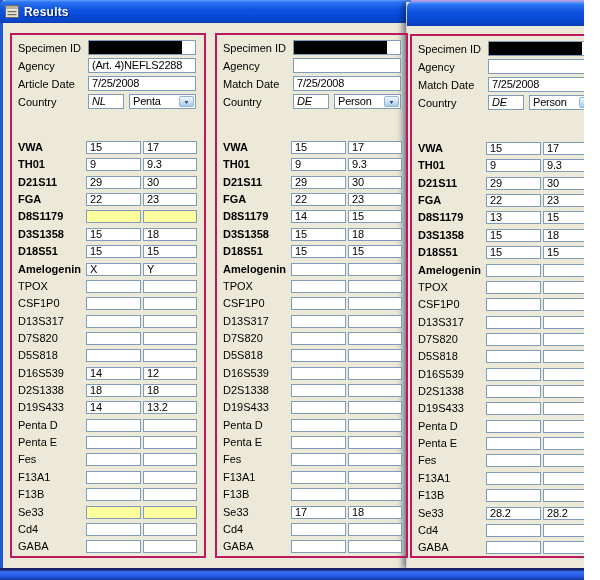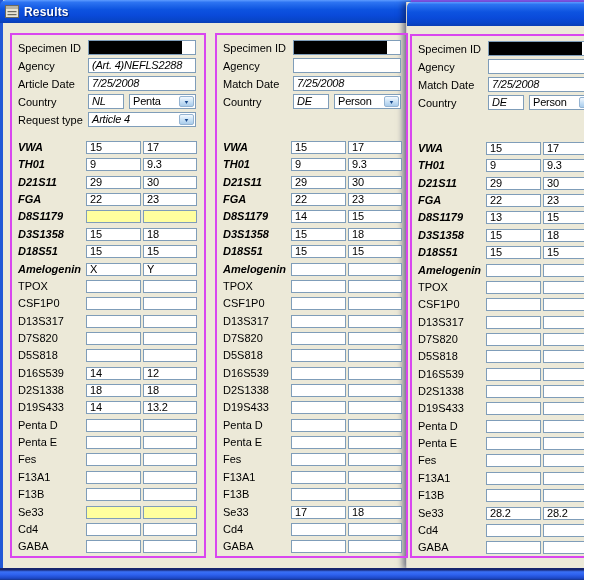--- a/index.html
+++ b/index.html
@@ -1,53 +1,53 @@
 <!DOCTYPE html>
 <html><head>
 <meta charset="utf-8">
 <style>
   html,body{margin:0;padding:0;background:#fff;}
-  #root{position:relative;width:584px;height:580px;overflow:hidden;background:#8b5cf6;
+  #root{position:relative;width:584px;height:580px;overflow:hidden;background:#c4b5fd;
         font-family:"Liberation Sans",sans-serif;font-size:11px;color:#000;}
 
   
   .win1{position:absolute;left:0;top:0;width:411px;height:580px;background:#ECE9D8;
         border-left:3px solid #2257D6;box-sizing:border-box;}
   .titlebar{position:absolute;left:0;top:0;height:23px;display:flex;align-items:center;
         background:linear-gradient(180deg,#5E9CFF 0%,#2D74F2 10%,#0D53E0 42%,#0A4ADA 66%,#0845C8 88%,#0A3EB4 100%);
         border-top-left-radius:6px;}
   .tb1{left:-3px;width:411px;}
   .win2{position:absolute;left:406px;top:2px;width:198px;height:566px;background:#ECE9D8;
         box-shadow:-3px 1px 6px rgba(8,16,60,0.55);border-left:1px solid #D4D0C8;box-sizing:border-box;}
   .tb2{left:0;right:0;width:198px;height:24px;border-top-left-radius:5px;}
   .wicon{width:14px;height:13px;margin-left:5px;flex:0 0 auto;}
   .wtitle{color:#fff;font-weight:bold;font-size:12px;margin-left:5px;
         text-shadow:1px 1px 1px rgba(0,10,50,.65);letter-spacing:.2px;}
   .bottomstrip{position:absolute;left:0;top:568px;width:600px;height:12px;
         background:linear-gradient(180deg,#16246E 0%,#16246E 14%,#3A70F5 32%,#2E62EE 55%,#1D48C8 85%,#16348C 100%);}
 
   
-  .panel{position:absolute;border:2px solid #d946ef;box-sizing:border-box;}
+  .panel{position:absolute;border:2px solid #be185d;box-sizing:border-box;}
   #panel-0{left:10px;top:33px;width:196px;height:525px;}
   #panel-1{left:215px;top:33px;width:193px;height:525px;}
   #panel-2{left:410px;top:34px;width:196px;height:524px;}
 
   .hdr{position:absolute;left:0;top:4px;right:0;}
   .hrow{position:relative;height:18px;}
   .markers{position:absolute;left:0;top:104px;right:0;}
   .mrow{position:relative;height:17.37px;}
 
   .lbl{position:absolute;left:6px;top:0;line-height:18px;white-space:nowrap;}
   .mrow .lbl{line-height:17.37px;}
-  .lbl.b{font-weight:bold;font-style:italic;}
+  .lbl.b{font-weight:bold;}
 
   .fld{position:absolute;background:#fff;border:1px solid #7F9DB9;box-sizing:border-box;overflow:hidden;}
   .hrow .fld{top:1px;height:15px;}
   .mrow .fld{top:2px;height:13px;}
-  .fld.wide{left:76px;width:108px;font-style:italic;}
+  .fld.wide{left:76px;width:108px;}
   .fld.code{left:76px;width:36px;font-style:italic;}
   .fld.cdrop{left:117px;width:67px;}
   .fld.m1{left:74px;width:55px;}
   .fld.m2{left:131px;width:54px;}
   .fld.hl{background:#FFFF9E;}
 
   .val{display:block;padding-left:3px;line-height:13px;white-space:nowrap;overflow:hidden;letter-spacing:-0.2px;}
   .mrow .val{line-height:11px;}
 
   .redact{position:absolute;left:0;top:0;bottom:0;width:88%;background:#000;}
@@ -103,29 +103,20 @@
           <div class="fld code">
             <span class="val">NL</span>
           </div>
           <div class="fld cdrop">
             <span class="val">Penta</span>
             <span class="dbtn">
               <span class="chev">▼</span>
             </span>
           </div>
         </div>
-        <div class="hrow">
-          <span class="lbl">Request type</span>
-          <div class="fld wide">
-            <span class="val">Article 4</span>
-            <span class="dbtn">
-              <span class="chev">▼</span>
-            </span>
-          </div>
-        </div>
       </div>
       <div class="markers">
         <div class="mrow">
           <span class="lbl b">VWA</span>
           <div class="fld m1">
             <span class="val">15</span>
           </div>
           <div class="fld m2">
             <span class="val">17</span>
           </div>

